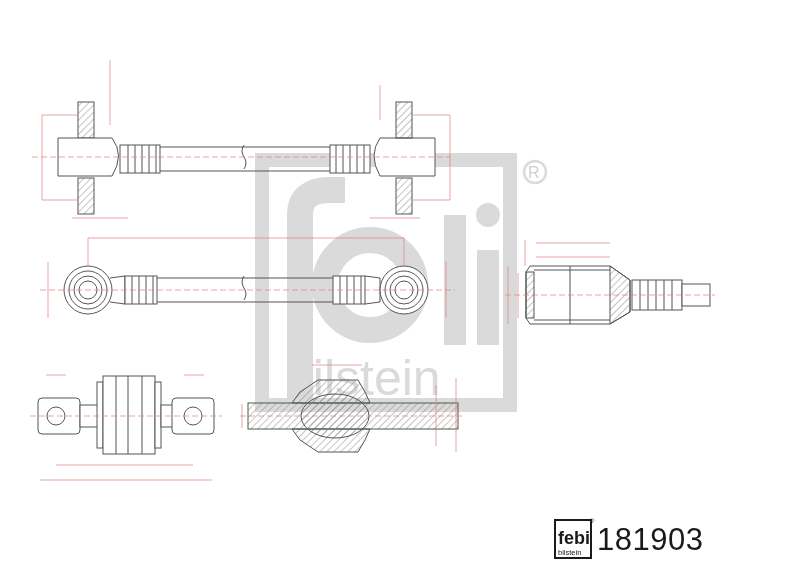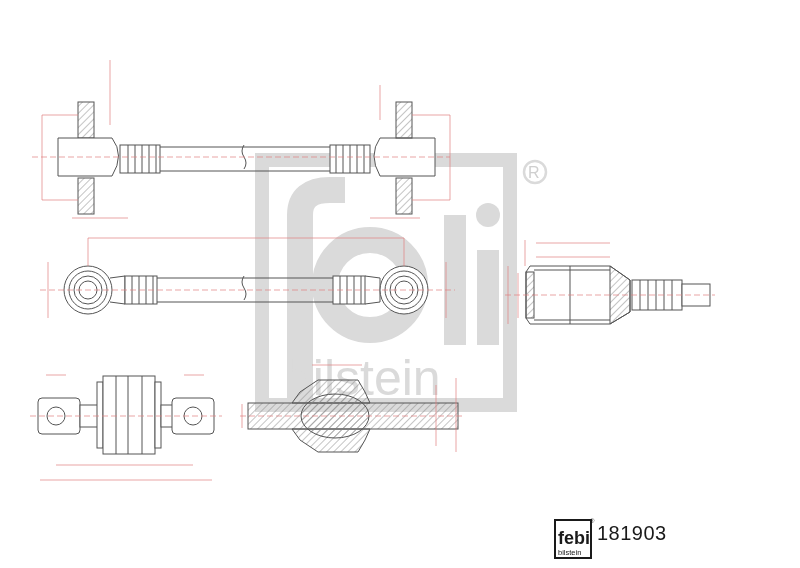--- a/index.html
+++ b/index.html
@@ -1,18 +1,18 @@
 <!DOCTYPE html>
 <html><head>
 <meta charset="utf-8">
 <style>
   html, body { margin:0; padding:0; background:#ffffff; }
   body { width:800px; height:568px; position:relative; overflow:hidden; font-family:"Liberation Sans", sans-serif; }
   #drawing { position:absolute; left:0; top:0; width:800px; height:568px; }
-  .part-number { position:absolute; left:597px; top:522px; font-size:20px; color:#1a1a1a; letter-spacing:0.5px; font-family:"Liberation Sans", sans-serif; }
+  .part-number { position:absolute; left:597px; top:522px; font-size:31px; color:#1a1a1a; letter-spacing:0.5px; font-family:"Liberation Sans", sans-serif; }
   .logo-small { position:absolute; left:553px; top:516px; width:42px; height:44px; }
 </style>
 </head>
 <body>
 
 <svg id="drawing" viewBox="0 0 800 568" xmlns="http://www.w3.org/2000/svg">
   <defs>
     <pattern id="hatch" patternUnits="userSpaceOnUse" width="5" height="5" patternTransform="rotate(45)">
       <line x1="0" y1="0" x2="0" y2="5" stroke="#8a8a8a" stroke-width="1"></line>
     </pattern>

